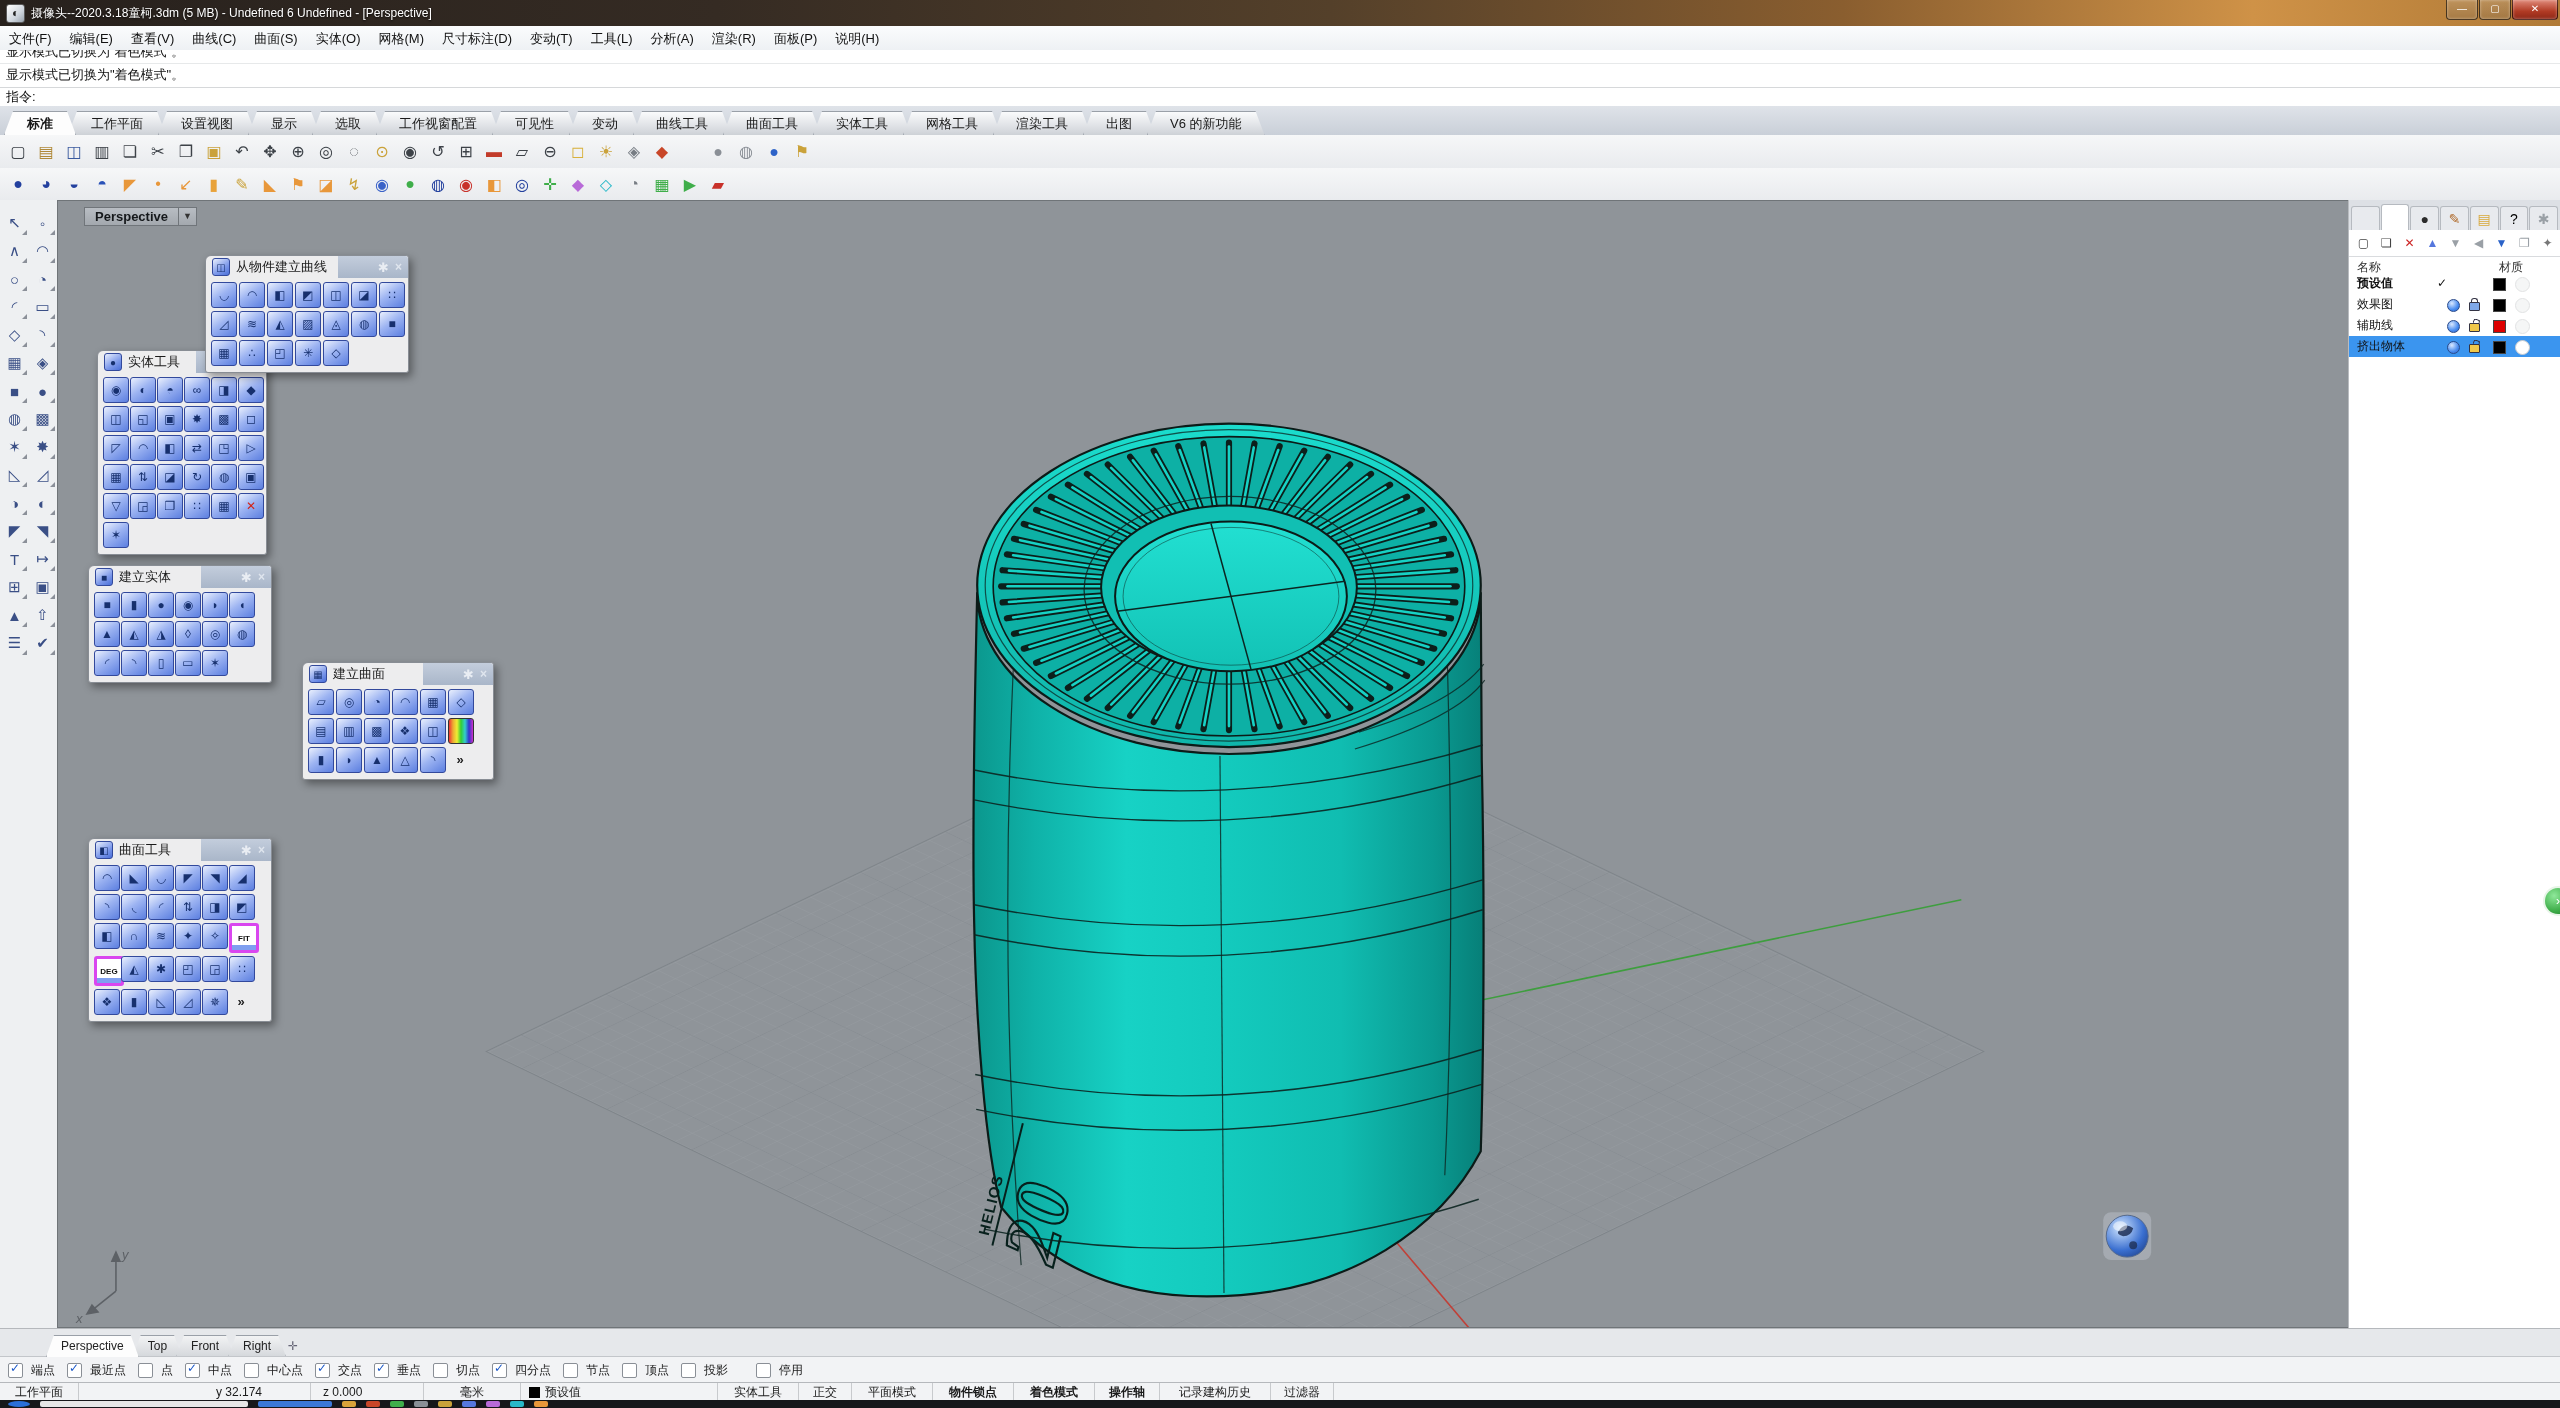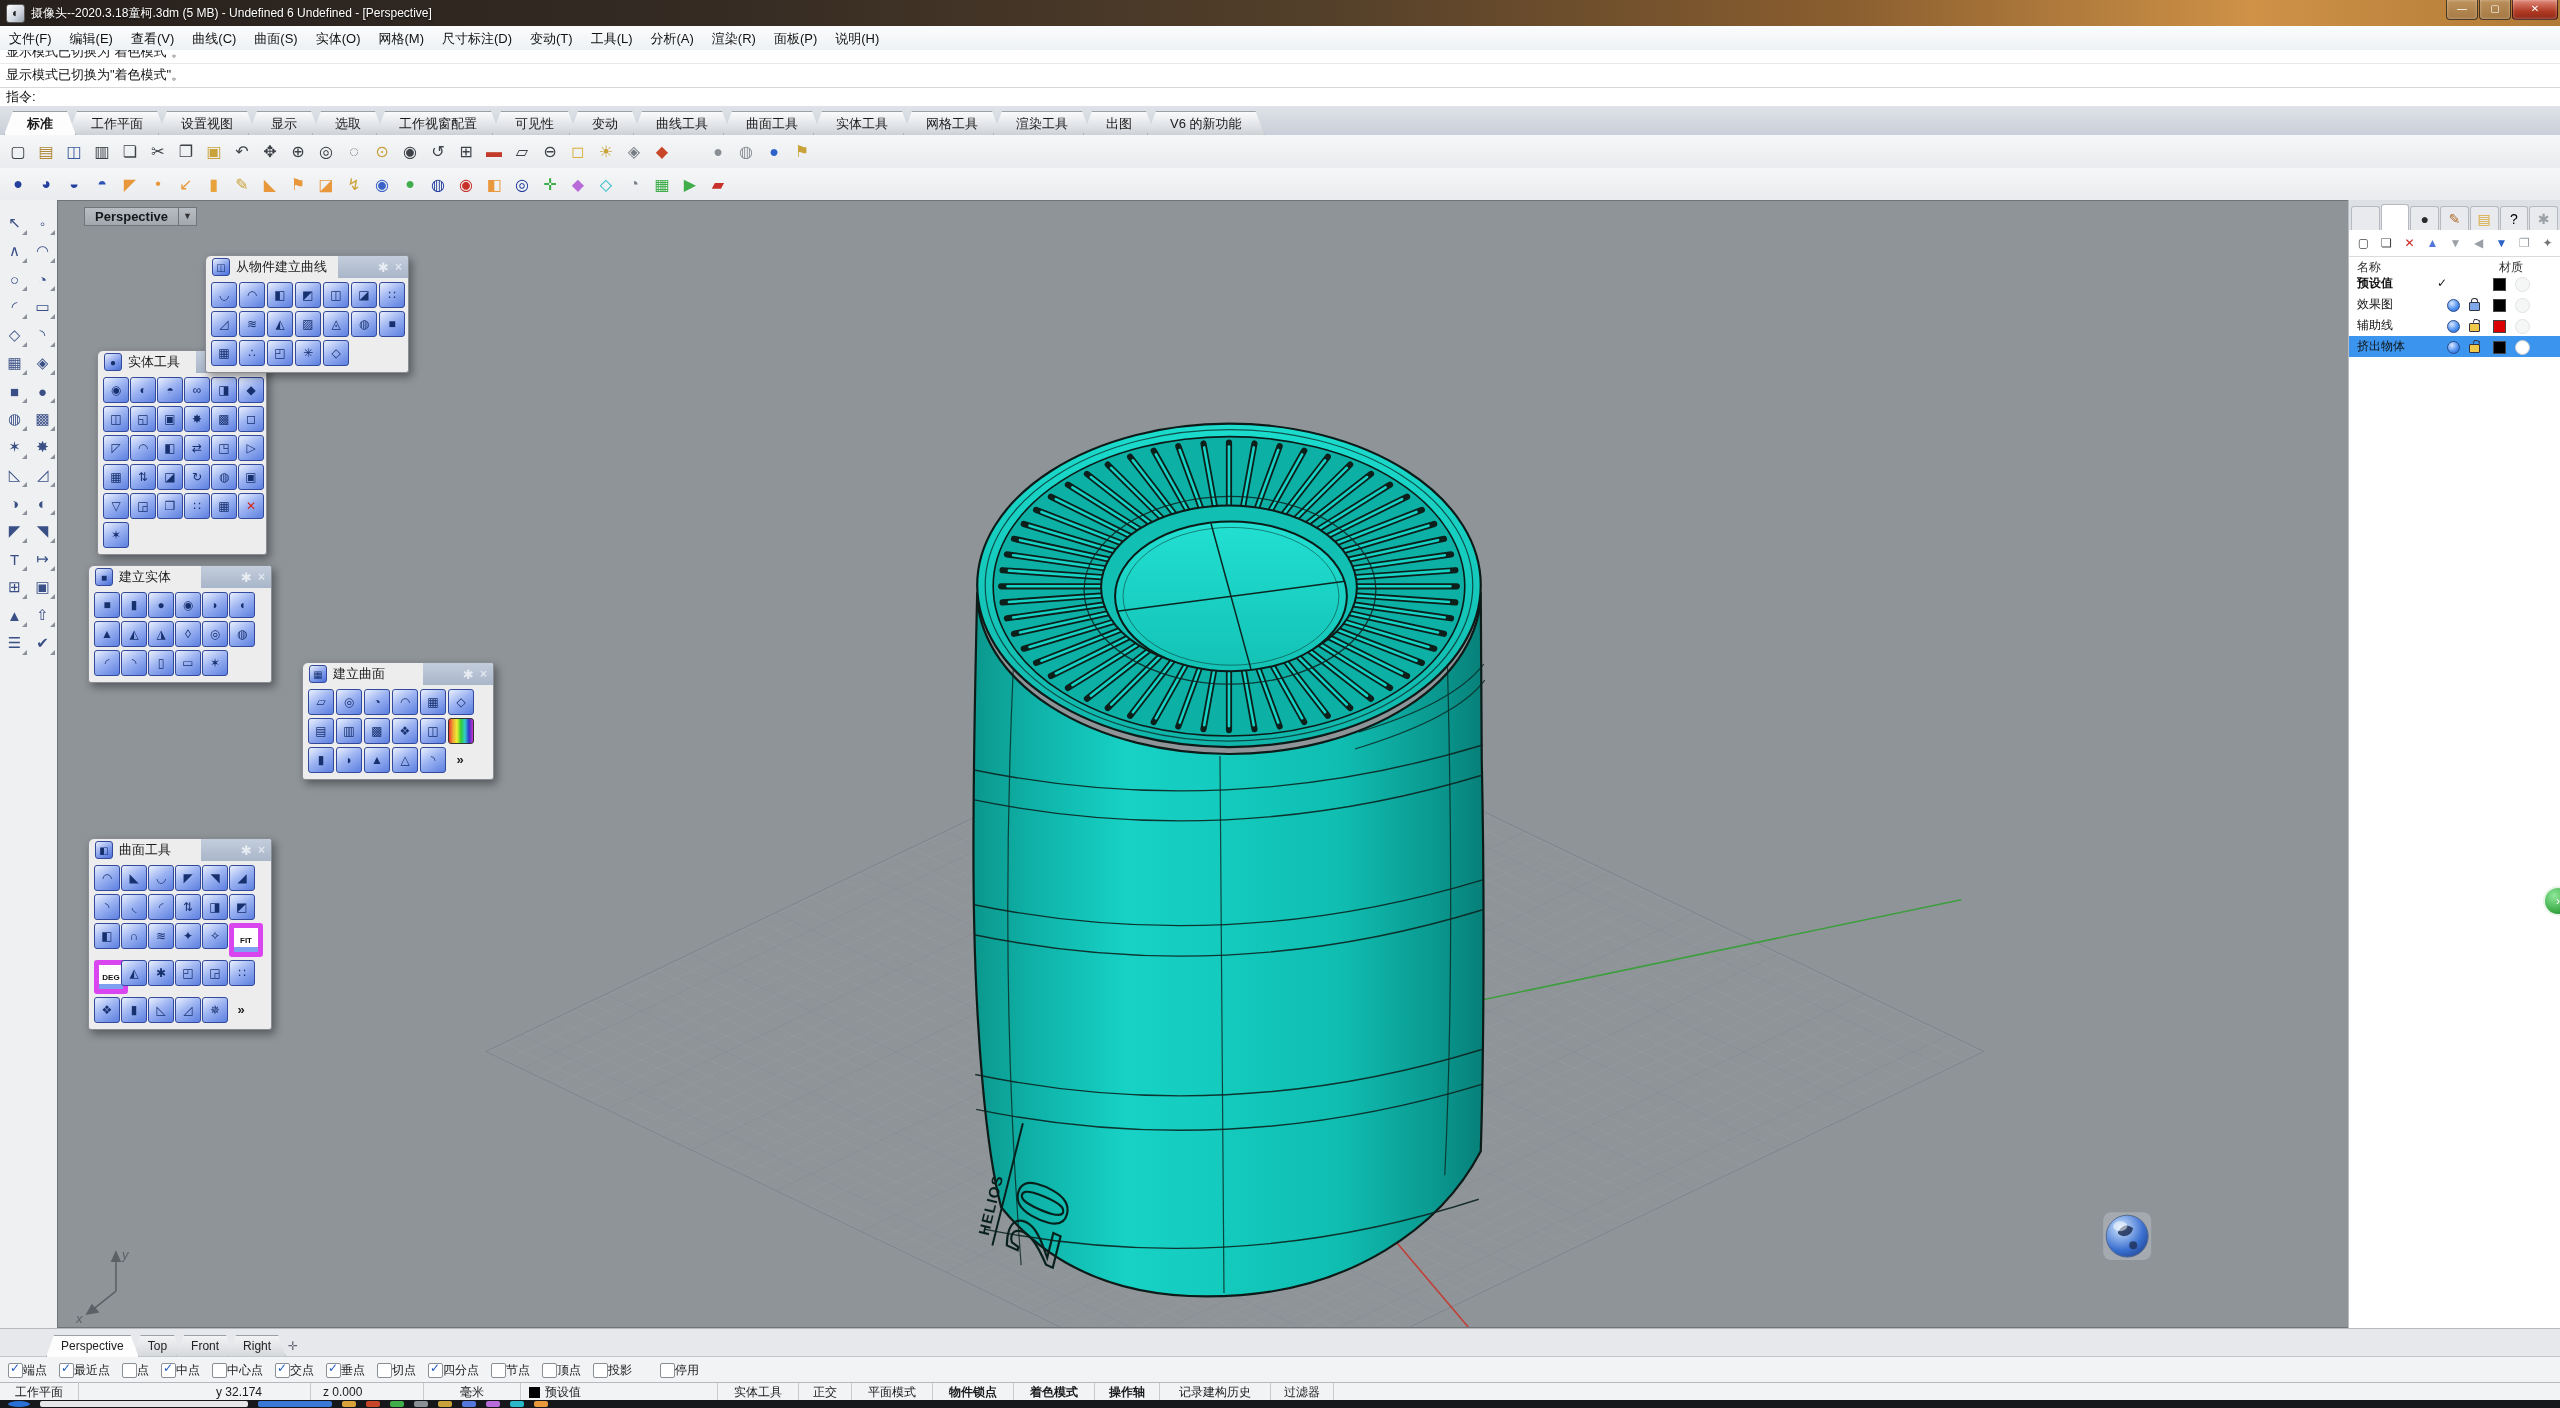--- a/index.html
+++ b/index.html
@@ -73,21 +73,21 @@
   .phead{height:22px;display:flex;align-items:center;gap:6px;padding-left:6px;position:relative;}
   .phead .ptitle{font-size:13px;color:#1a1a1a;}
   .phead .pctrl{position:absolute;right:0;top:0;height:22px;width:64px;background:linear-gradient(#c3cddc,#a9b6c9);
     border-radius:0 3px 0 0;display:flex;align-items:center;justify-content:flex-end;gap:6px;padding-right:6px;}
   .phead .gear{color:#e9edf3;font-size:13px;}
   .phead .pclose{color:#dfe5ee;font-size:12px;font-weight:bold;}
   .pbody{display:grid;gap:3px;padding:4px 5px 6px 5px;}
   .pic{width:24px;height:24px;border-radius:3px;display:flex;align-items:center;justify-content:center;
     background:linear-gradient(145deg,#eaf0fd 0%,#9db4f2 45%,#5c7fe0 100%);border:1px solid #32499c;
     color:#17306e;font-size:12px;}
-  .pic.text{background:#fff;border:5px solid #d946ef;color:#111;font-size:8px;font-weight:bold;
+  .pic.text{background:#fff;border:3px solid #d946ef;color:#111;font-size:8px;font-weight:bold;
     box-shadow:inset 0 -5px 0 #7f9ff0;}
   .pic.more{background:none;border:none;color:#222;font-size:13px;font-weight:bold;}
   .pic.xred{color:#d42315;font-weight:bold;}
   .pic.rainbow{background:linear-gradient(90deg,#e33,#ea3,#ee3,#3c3,#3cc,#33c,#c3c);border:1px solid #333;color:transparent;}
   .hicon{width:16px;height:16px;border-radius:3px;background:linear-gradient(145deg,#eaf0fd,#7d99ea 60%,#4a6fd8);
     border:1px solid #32499c;color:#16306e;font-size:10px;display:flex;align-items:center;justify-content:center;}
 
   
   .rightpanel{position:absolute;right:0;top:0;bottom:0;width:211px;background:#eceef1;border-left:1px solid #b9bcc0;}
   .ptabs{height:27px;display:flex;align-items:flex-end;background:#dde0e5;padding:3px 2px 0 2px;gap:1px;}
@@ -124,21 +124,21 @@
   .vptabsrow{position:absolute;left:0;right:0;top:1328px;height:28px;background:#e6e8eb;
     border-top:1px solid #b5b8bc;display:flex;align-items:flex-end;padding-left:46px;}
   .vpt{height:21px;line-height:21px;padding:0 14px;margin-right:-6px;font-size:12px;color:#222;
     background:linear-gradient(#f2f3f4,#d4d7db);border:1px solid #9aa0a8;border-bottom:none;
     clip-path:polygon(8px 0,calc(100% - 8px) 0,100% 100%,0 100%);}
   .vpt.active{background:#fdfdfd;z-index:2;}
   .vpt.add{background:none;border:none;clip-path:none;color:#667;padding:0 8px;}
 
   .osnaprow{position:absolute;left:0;right:0;top:1356px;height:26px;background:#f2f3f5;border-top:1px solid #c3c6ca;
     display:flex;align-items:center;padding-left:8px;gap:12px;}
-  .os{display:flex;align-items:center;gap:0;font-size:12px;color:#1a1a1a;}
+  .os{display:flex;align-items:center;gap:8px;font-size:12px;color:#1a1a1a;}
   .os .box{width:13px;height:13px;background:#fff;border:1px solid #8a8f96;border-radius:2px;position:relative;}
   .os.on .box:after{content:"✓";position:absolute;left:1px;top:-3px;color:#1a57c8;font-weight:bold;font-size:12px;}
   .os:nth-child(13){margin-left:16px;}
 
   .statusbar{position:absolute;left:0;right:0;top:1382px;height:18px;background:#f2f3f5;border-top:1px solid #b5b8bc;
     display:flex;font-size:12px;color:#1a1a1a;}
   .cell{border-right:1px solid #c8cacd;display:flex;align-items:center;justify-content:center;gap:5px;
     white-space:nowrap;overflow:hidden;}
   .cell.bold{font-weight:bold;}
   .cell .swatch{display:none;}

